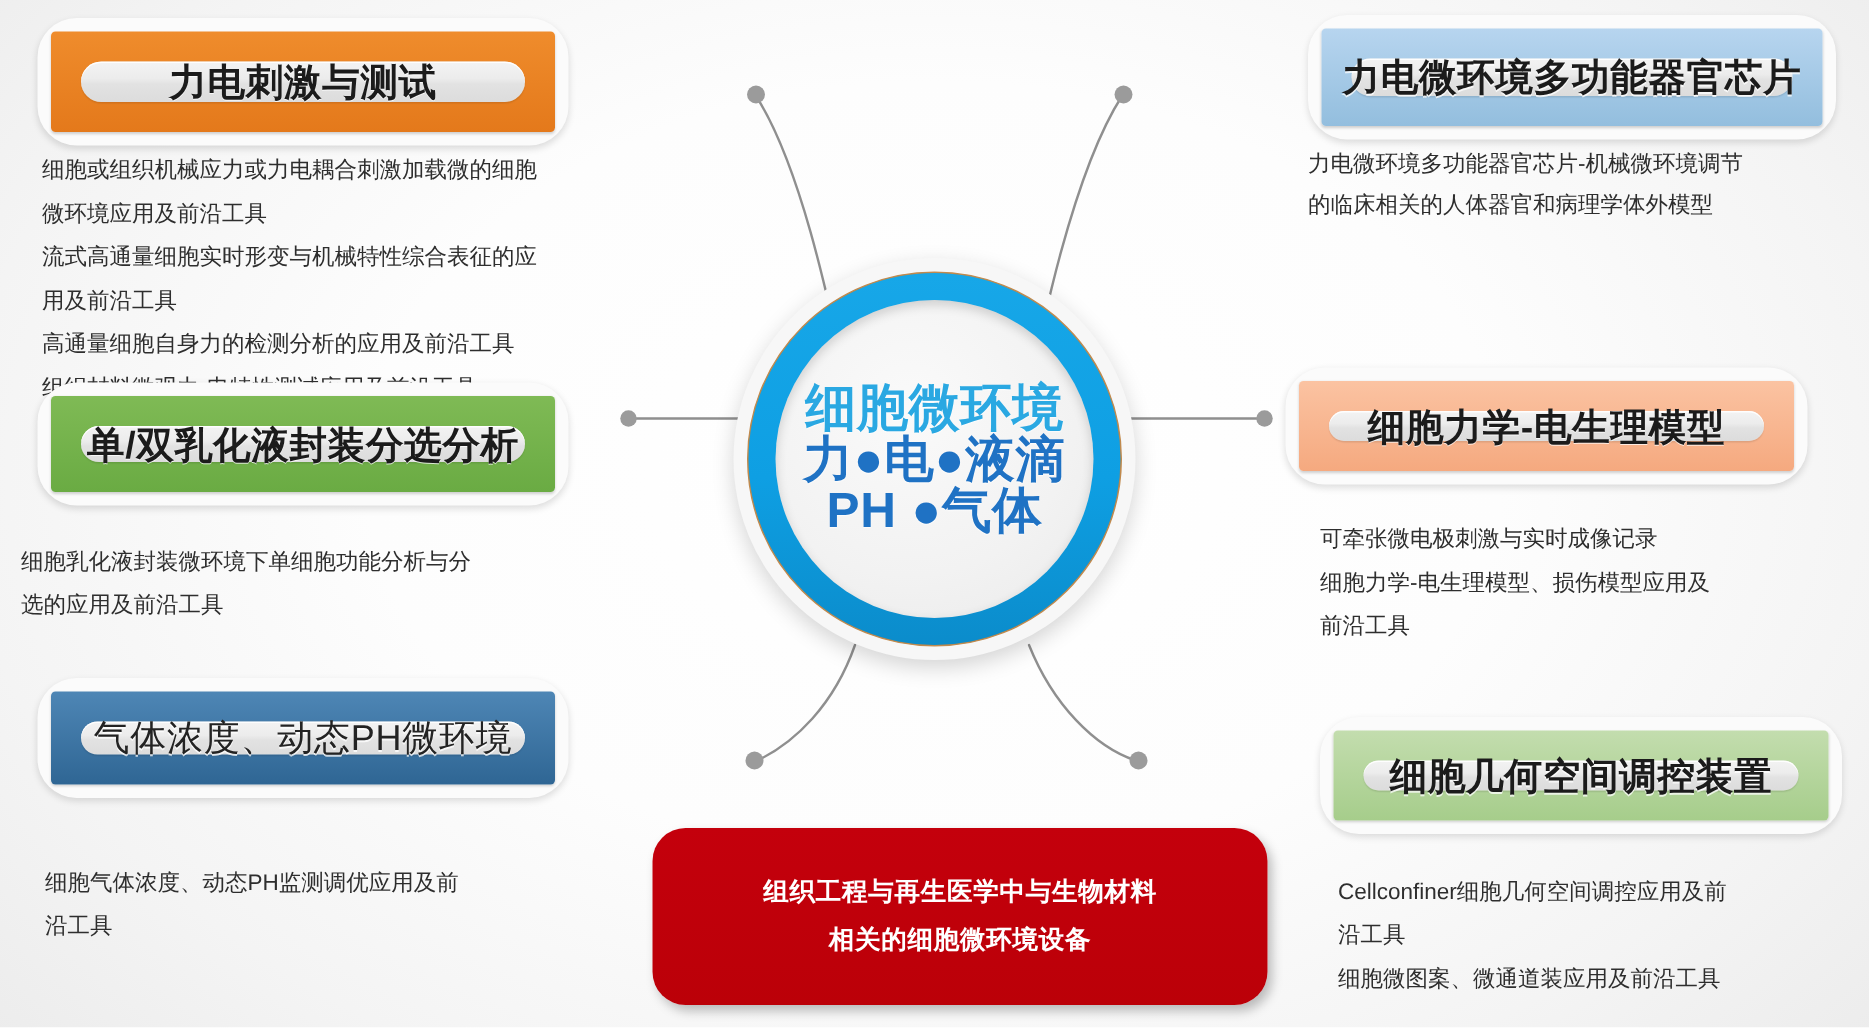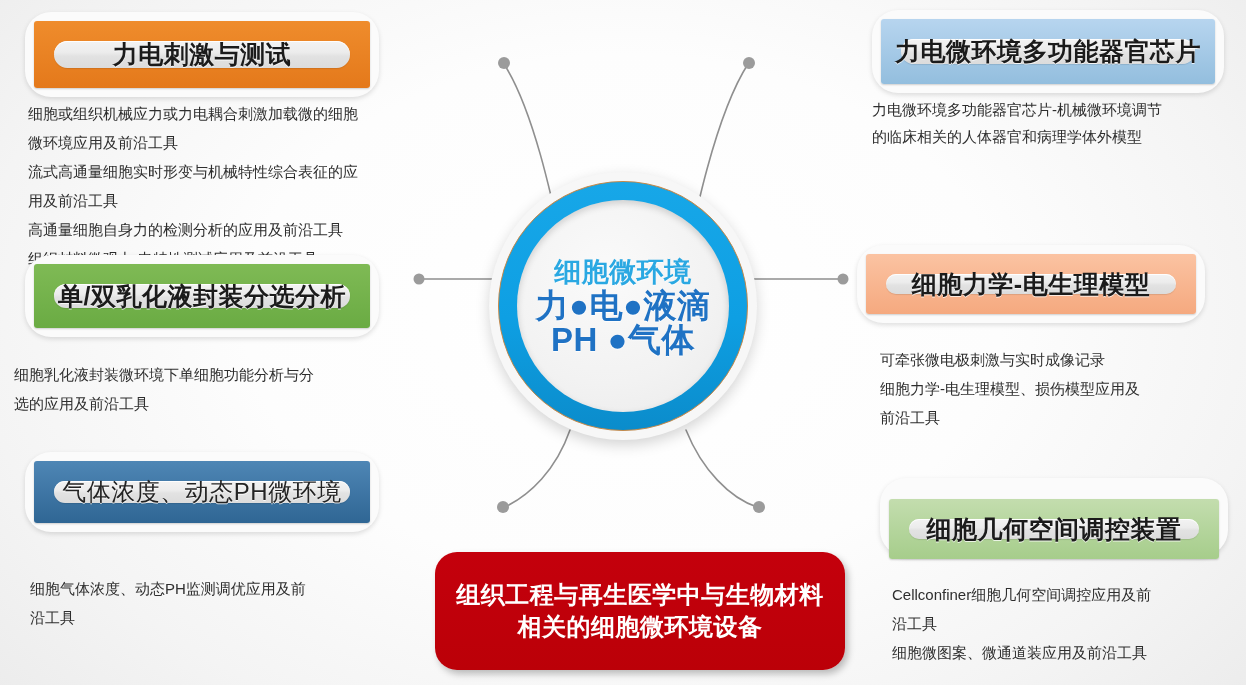--- a/index.html
+++ b/index.html
@@ -51,21 +51,21 @@
     white-space:nowrap;
   }
   .pill.thin .label{font-weight:400;font-size:24px;color:#232323;}
 
   
   .c-orange .ring{background:linear-gradient(180deg,#ef8c2c 0%,#e4791b 100%);}
   .c-green  .ring{background:linear-gradient(180deg,#7fba55 0%,#6aab43 100%);}
   .c-steel  .ring{background:linear-gradient(180deg,#4e86b5 0%,#2f6694 100%);}
   .c-lightblue .ring{background:linear-gradient(180deg,#b7d5ef 0%,#93bede 100%);}
   .c-salmon .ring{background:linear-gradient(180deg,#fbc3a2 0%,#f5a97f 100%);}
-  .c-lightgreen .ring{background:linear-gradient(180deg,#c3ddae 0%,#a6cd8b 100%);margin-top:12px;}
+  .c-lightgreen .ring{background:linear-gradient(180deg,#c3ddae 0%,#a6cd8b 100%);}
 
   
   .body-text{
     position:absolute;
     font-size:15px;
     line-height:29px;
     color:#2e2e2e;
     white-space:pre-line;
   }
 
@@ -97,35 +97,35 @@
     box-shadow:inset 0 3px 7px rgba(0,0,0,.16);
     display:flex;align-items:center;justify-content:center;
     box-sizing:border-box;
   }
   #hub .hub-text{
     text-align:center;
     font-weight:bold;
     line-height:34px;
     letter-spacing:.5px;
   }
-  #hub .hub-l1{display:block;font-size:27px;color:#2aa8e2;text-shadow:0 1px 1px rgba(255,255,255,.8);}
+  #hub .hub-l1{display:block;font-size:34px;color:#2aa8e2;text-shadow:0 1px 1px rgba(255,255,255,.8);}
   #hub .hub-l2,#hub .hub-l3,#hub .hub-l4{display:block;font-size:33px;color:#1f72c4;text-shadow:0 1px 1px rgba(255,255,255,.8);}
 
   
   #redbox{
     position:absolute;
     left:435px;top:552px;width:410px;height:118px;
     background:linear-gradient(180deg,#c4000c 0%,#bb0008 100%);
     border-radius:22px;
     box-shadow:3px 4px 7px rgba(0,0,0,.25);
     display:flex;align-items:center;justify-content:center;
     box-sizing:border-box;
   }
   #redbox .t{
-    color:#ffffff;font-size:24px;font-weight:bold;line-height:32px;text-align:center;
+    color:#ffffff;font-size:17px;font-weight:bold;line-height:32px;text-align:center;
     white-space:pre-line;letter-spacing:.5px;
   }
 </style>
 </head>
 <body>
 
 <div id="stage">
 
   <svg id="lines" viewBox="0 0 1246 685" xmlns="http://www.w3.org/2000/svg">
     <g fill="none" stroke="#8f8f8f" stroke-width="1.6" stroke-linecap="round">

